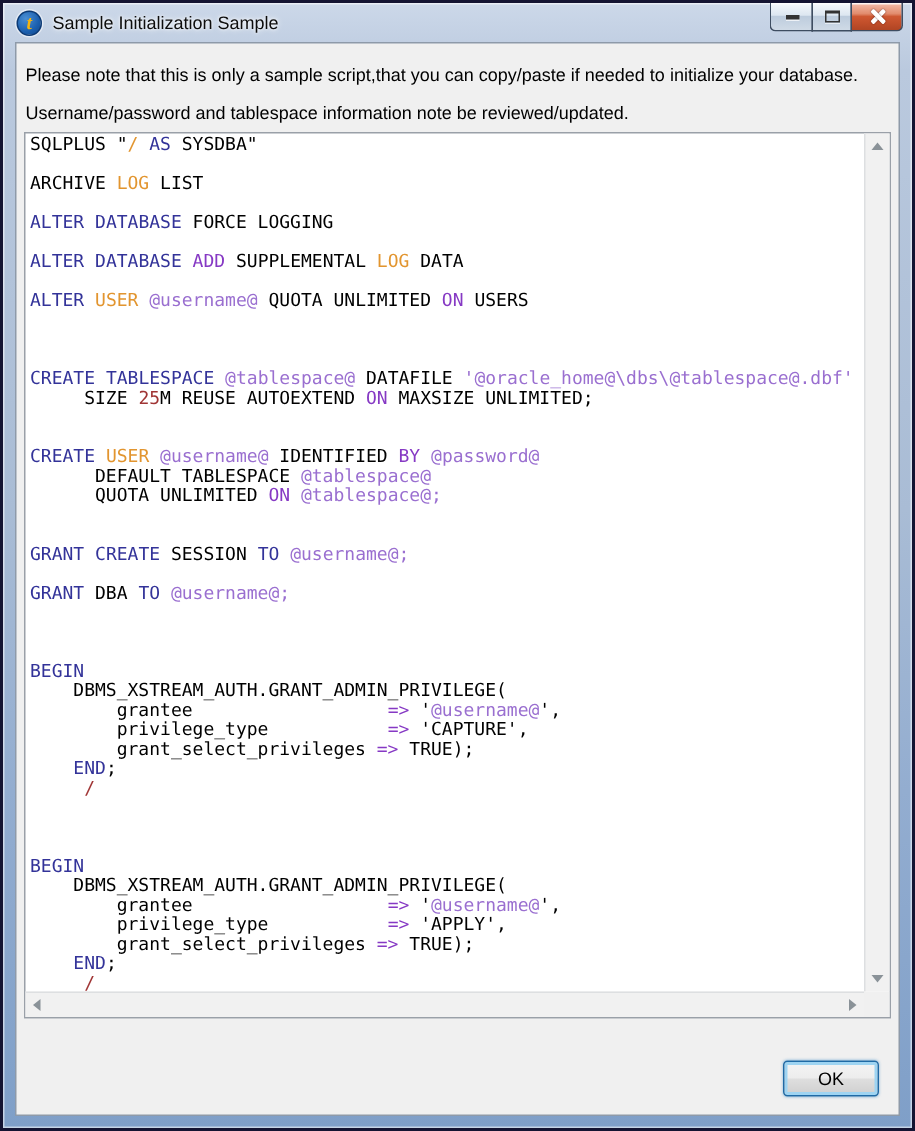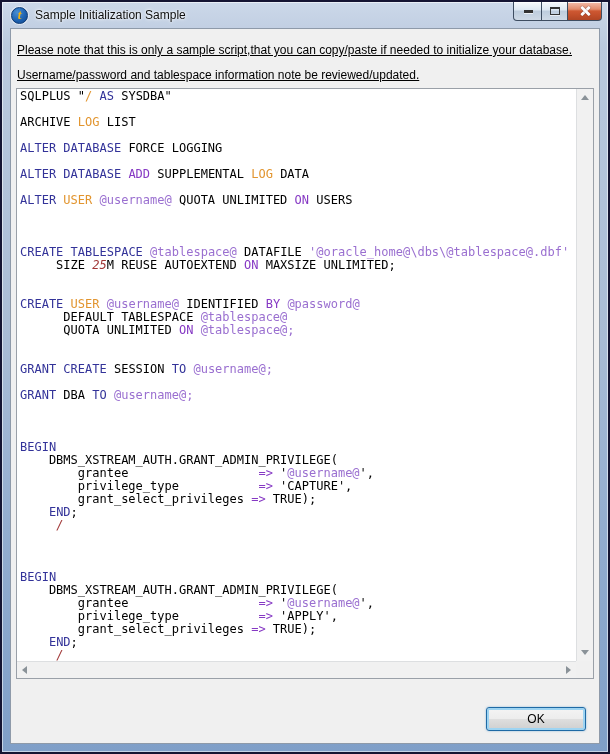--- a/index.html
+++ b/index.html
@@ -59,42 +59,42 @@
     background:#fff; border-radius:1px; box-shadow:0 0 1px rgba(60,0,0,0.8);
   }
   .glyph-close::before { transform:rotate(45deg); }
   .glyph-close::after  { transform:rotate(-45deg); }
 
   
   .client {
     position:absolute; left:8px; right:8px; top:26px; bottom:8px;
     background:#f0f0f0; border:1px solid #8e9aa9;
   }
-  .intro-line { position:absolute; left:6px; font-size:12px; color:#000; white-space:nowrap;text-decoration:underline; }
+  .intro-line { position:absolute; left:6px; font-size:12px; color:#000; white-space:nowrap; }
   .intro-line.l1 { top:14px; }
   .intro-line.l2 { top:39px; }
 
   
   .text-area {
     position:absolute; left:5px; right:5px; top:59px; bottom:64px;
     background:#ffffff; border:1px solid #9aa0a8;
   }
   .script {
     position:absolute; left:0; top:0; right:17px; bottom:17px;
     overflow:hidden; padding:1px 0 0 3px;
     font-family:"DejaVu Sans Mono", monospace;
     font-size:12px; line-height:13px;
     white-space:pre;
   }
   .code-line { height:13px; white-space:pre; }
   .tok-k { color:var(--tok-k); }
   .tok-p { color:var(--tok-p); }
   .tok-o { color:var(--tok-o); }
   .tok-v { color:var(--tok-v); }
-  .tok-n { color:var(--tok-n);font-style:italic; }
+  .tok-n { color:var(--tok-n); }
   .tok-d { color:var(--tok-d); }
 
   .vscroll {
     position:absolute; top:0; right:0; bottom:17px; width:17px;
     background:#f1f1f1; border-left:1px solid #dddfe1;
   }
   .hscroll {
     position:absolute; left:0; right:17px; bottom:0; height:17px;
     background:#f1f1f1; border-top:1px solid #dddfe1;
   }
@@ -102,21 +102,21 @@
 
   .tri { position:absolute; width:0; height:0; }
   .tri.up    { left:4px; top:6px;  border-left:4px solid transparent; border-right:4px solid transparent; border-bottom:5px solid #8a9298; }
   .tri.down  { left:4px; bottom:6px; border-left:4px solid transparent; border-right:4px solid transparent; border-top:5px solid #8a9298; }
   .tri.left  { left:5px; top:4px;  border-top:4px solid transparent; border-bottom:4px solid transparent; border-right:5px solid #8a9298; }
   .tri.right { right:5px; top:4px; border-top:4px solid transparent; border-bottom:4px solid transparent; border-left:5px solid #8a9298; }
 
   
   .ok-button {
     position:absolute; right:13px; bottom:12px;
-    width:100px; height:24px;
+    width:64px; height:24px;
     border:1px solid #1f6aa5; border-radius:3px;
     background:linear-gradient(180deg,#f4f4f4 0%,#ededed 48%,#dedede 52%,#cfcfcf 100%);
     box-shadow:inset 0 0 0 2px #9ed4f2, 0 0 2px rgba(60,140,200,0.6);
     font-family:"Liberation Sans", sans-serif;
     font-size:12px; color:#000; text-align:center; padding:0;
     cursor:default;
   }
 </style>
 </head>
 <body>

